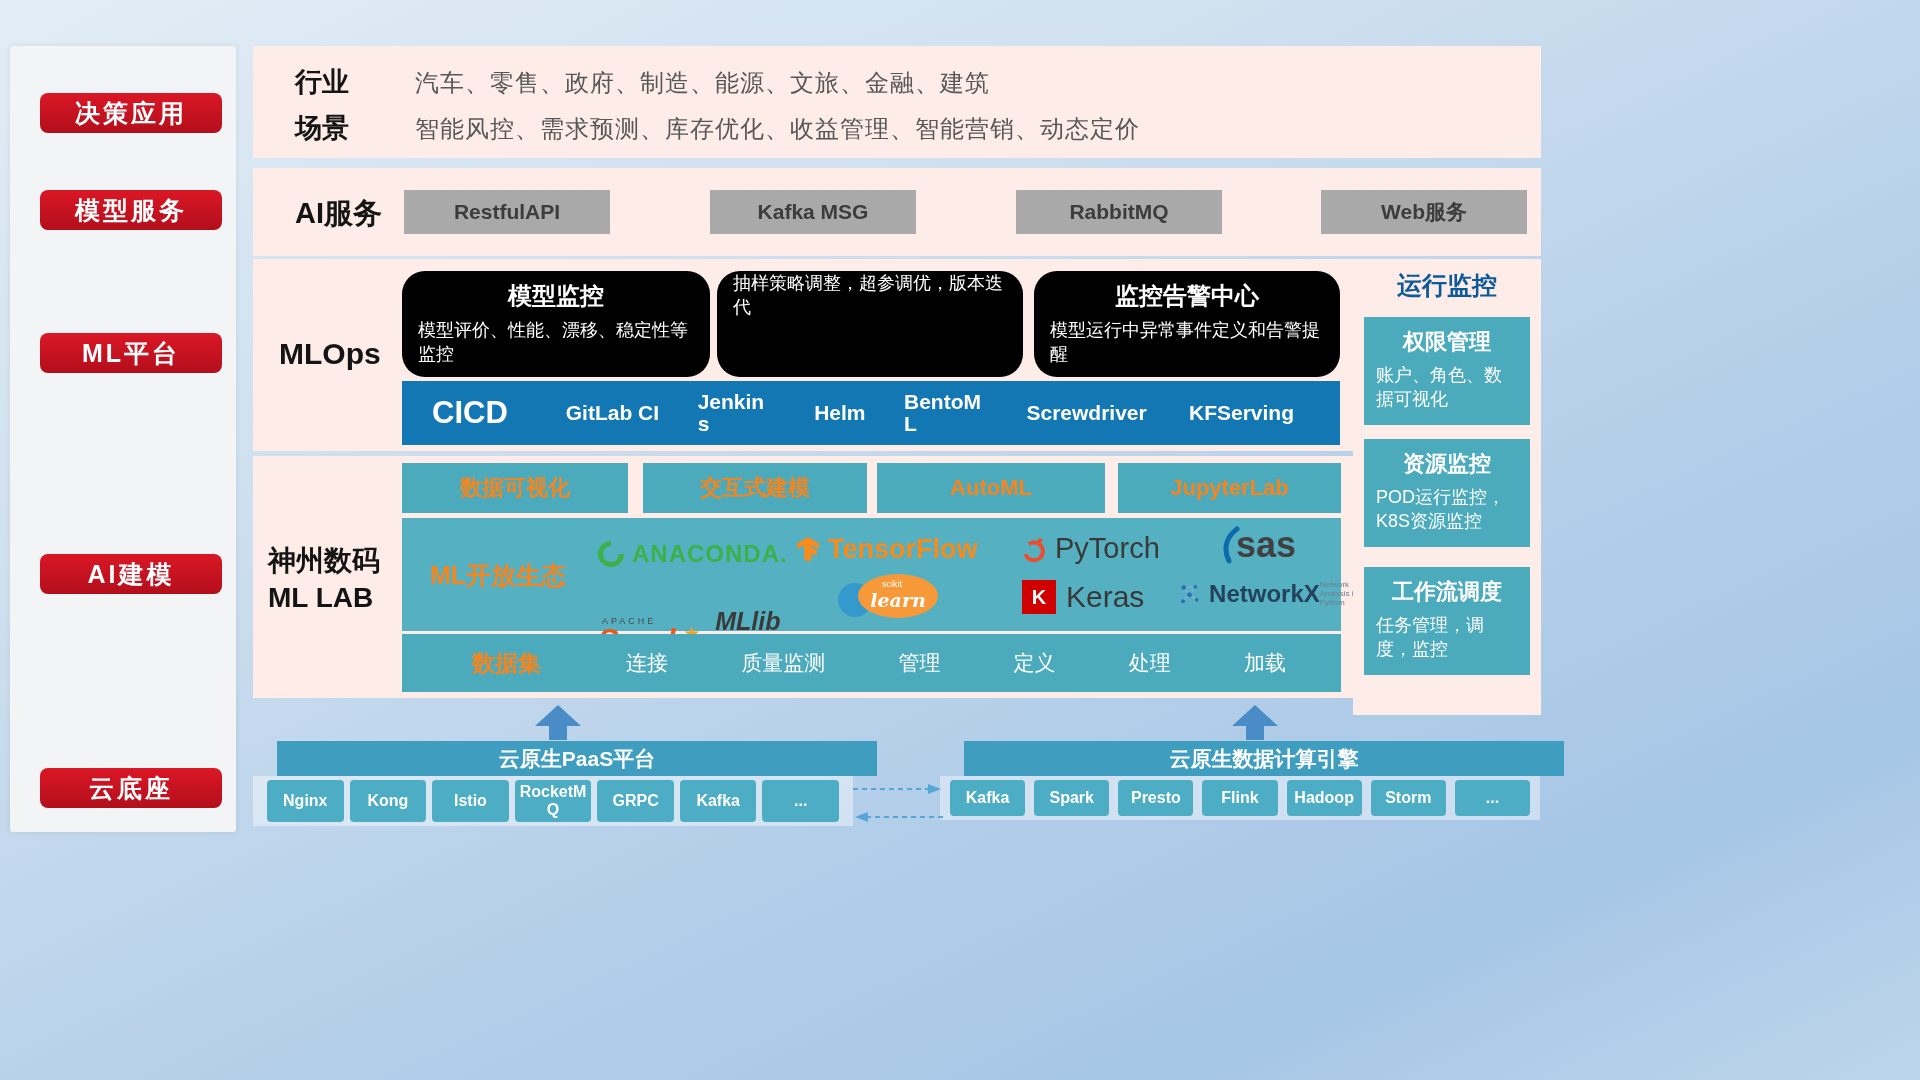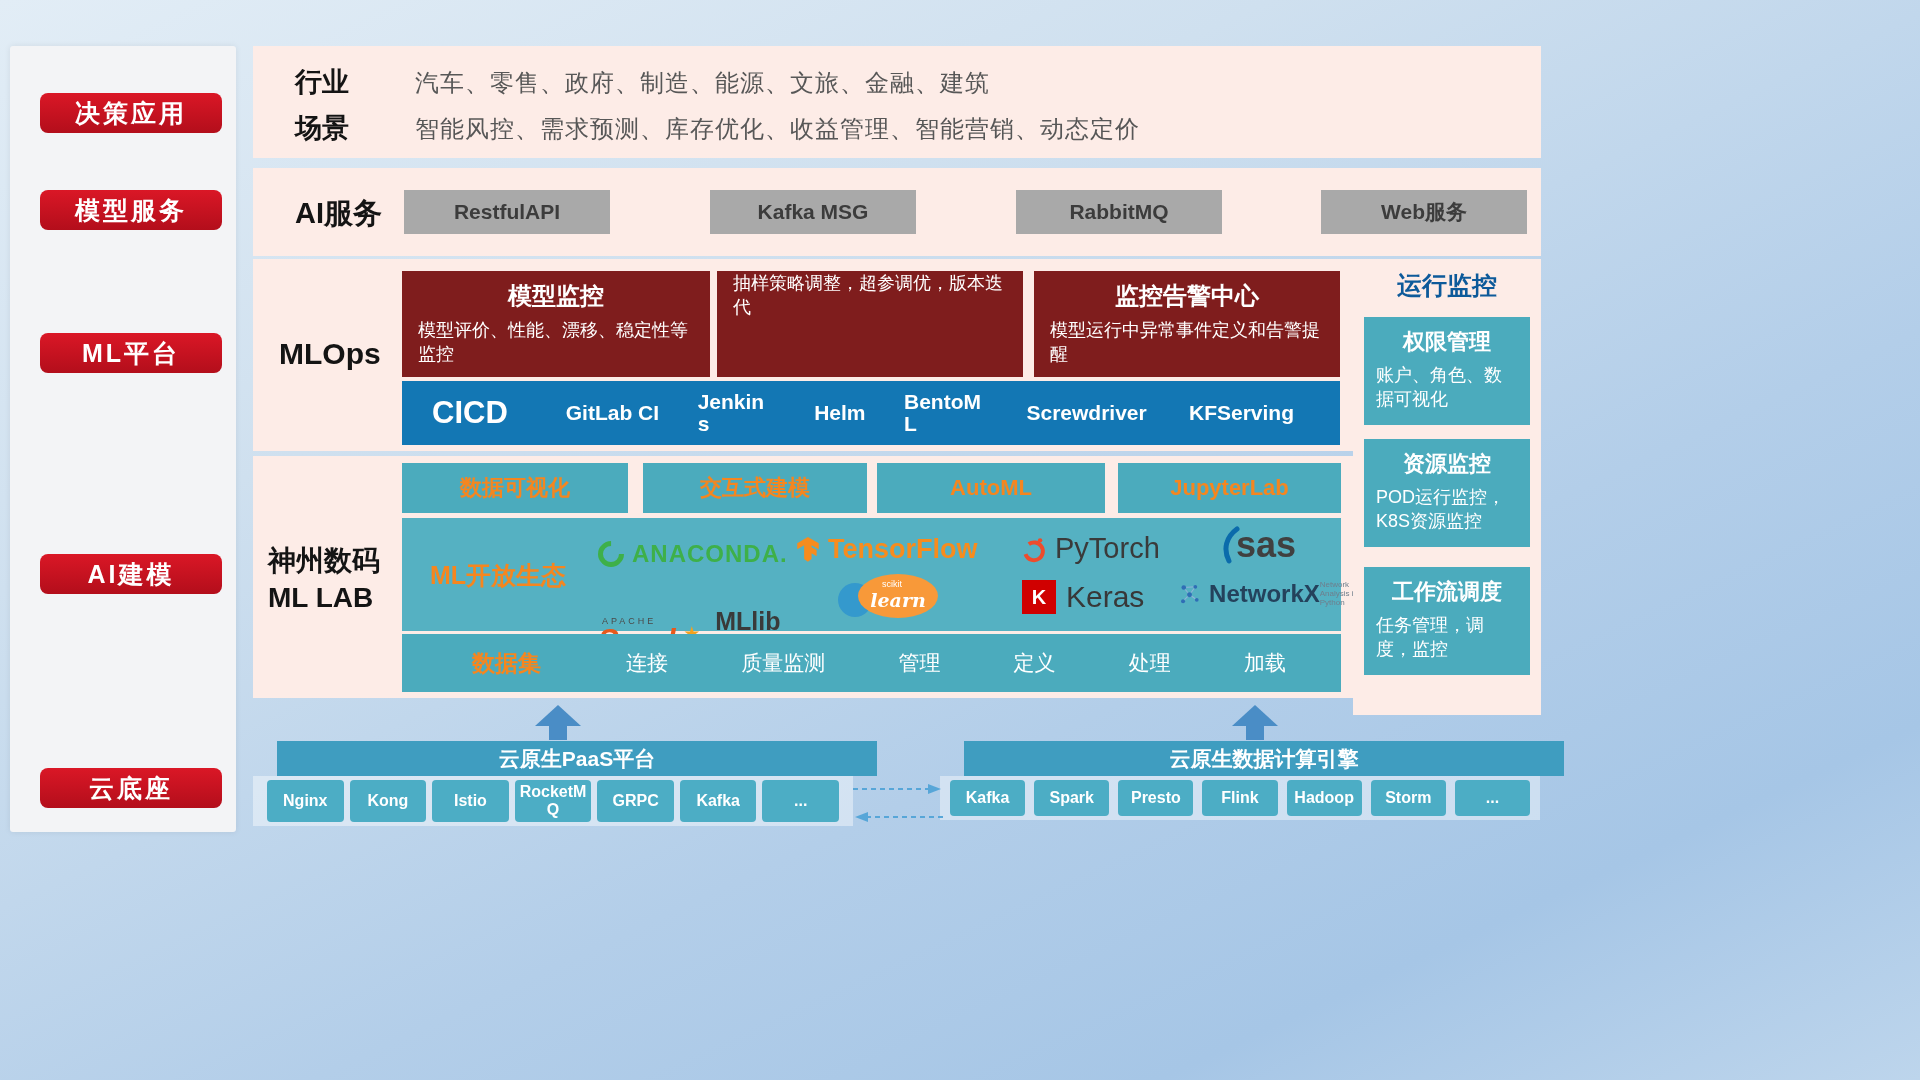--- a/index.html
+++ b/index.html
@@ -19,21 +19,21 @@
   
   .ind-label { position:absolute; font-size:27px; font-weight:bold; color:#141414; }
   .ind-text  { position:absolute; font-size:24px; color:#575757; letter-spacing:1px; }
 
   
   .band-label { position:absolute; font-weight:bold; color:#141414; }
   .gray-btn { position:absolute; top:22px; height:44px; background:#a9a9a9; color:#3c3c3c;
     font-size:21px; font-weight:bold; display:flex; align-items:center; justify-content:center; }
 
   
-  .mlops-card { position:absolute; top:12px; height:106px; background:#7f1d1d; color:#fff; }
+  .mlops-card { position:absolute; top:12px; height:106px; background:#000000; color:#fff;border-radius:23px; }
   .mlops-card-title { text-align:center; font-size:24px; font-weight:bold; margin:9px 0 6px; }
   .mlops-card-desc { font-size:18px; line-height:1.35; padding:0 16px; }
   .cicd-bar { position:absolute; left:149px; top:122px; width:938px; height:64px; background:#1377b4;
     color:#fff; display:flex; align-items:center; }
   .cicd-label { font-size:31px; font-weight:bold; margin-left:30px; }
   .cicd-items { flex:1; display:flex; align-items:center; justify-content:space-between;
     margin:0 45px 0 58px; font-size:21px; font-weight:600; }
   .cicd-item { line-height:1.05; }
   .ci-1 { width:78px;  word-break:break-all; }
   .ci-3 { width:84px;  word-break:break-all; }
@@ -56,21 +56,21 @@
   .tf-text { font-size:27px; font-weight:bold; color:#f78c1e; margin-left:7px; }
   
   .pt-text { font-size:29px; color:#3a3a3a; margin-left:7px; }
   
   .sas-text { font-size:36px; font-weight:bold; color:#404040; margin-left:-4px; }
   
   .spark-col { display:flex; flex-direction:column;margin-top:44px; }
   .spark-apache { font-size:9px; letter-spacing:3px; color:#4a4a4a; margin-left:4px; }
   .spark-text { font-size:31px; font-weight:bold; font-style:italic; color:#e8591c; line-height:.95; }
   .spark-star { font-size:19px; font-style:normal; position:relative; top:-11px; left:-1px; color:#f2a21f; }
-  .mllib { font-size:25px; font-weight:bold; color:#3a3a3a; margin-left:14px; margin-top:16px; }
+  .mllib { font-size:25px; font-weight:bold; color:#3a3a3a; margin-left:14px; margin-top:16px;font-style:italic; }
   
   .sk-blue { width:34px; height:34px; border-radius:50%; background:#3499cd; margin-right:-14px; margin-top:8px; }
   .sk-blob { position:relative; width:80px; height:44px; background:#f89939; border-radius:50%;
     display:flex; align-items:center; justify-content:center; }
   .sk-small { position:absolute; top:5px; left:24px; font-size:9px; color:#fff; }
   .sk-learn { font-family:"DejaVu Serif",serif; font-style:italic; font-weight:bold; color:#fff;
     font-size:19px; margin-top:8px; }
   
   .keras-k { width:34px; height:34px; background:#d00000; color:#fff; font-weight:bold; font-size:20px;
     display:flex; align-items:center; justify-content:center; margin-right:10px; }

